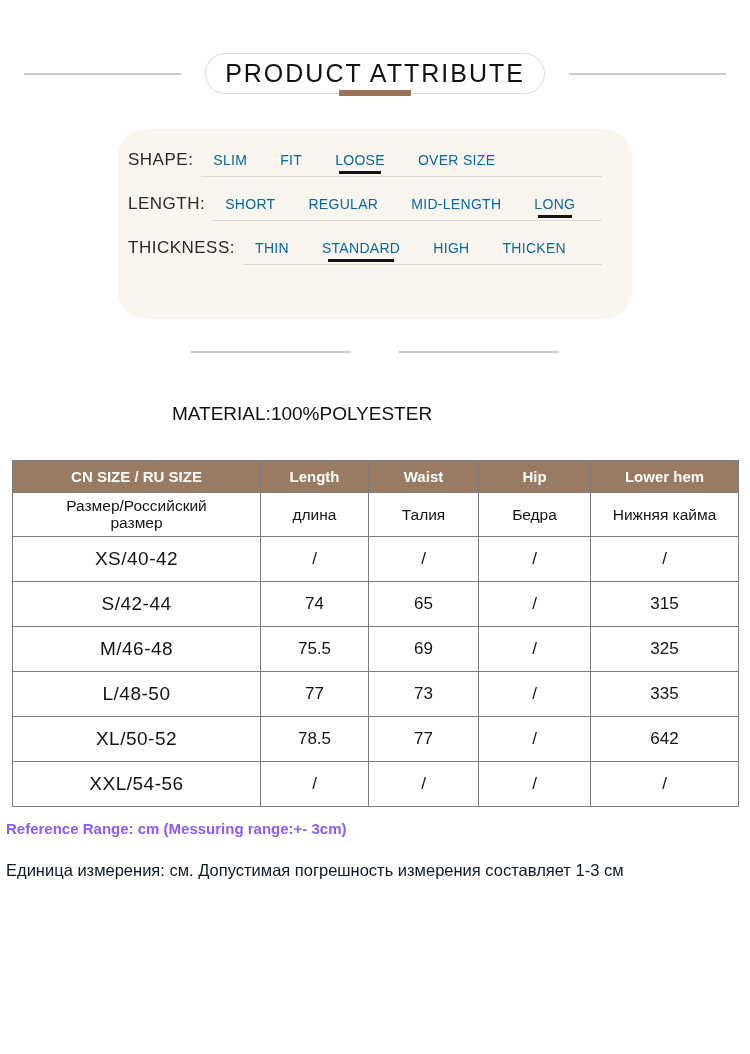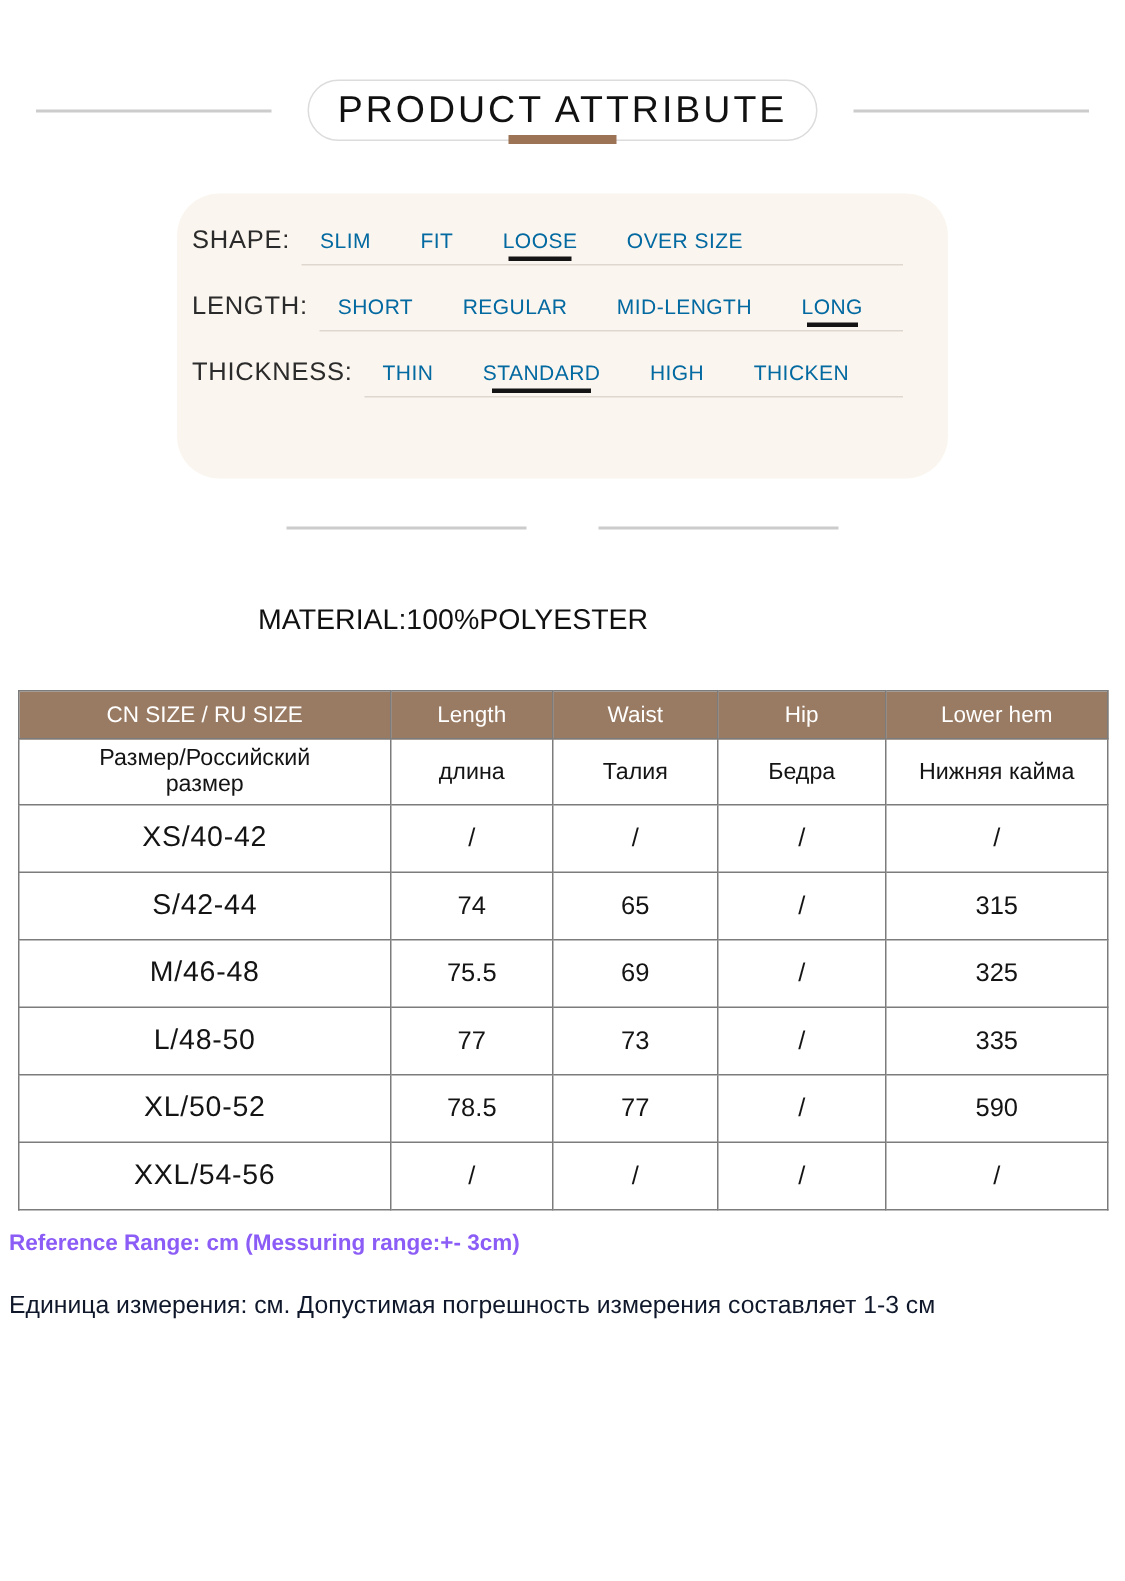--- a/index.html
+++ b/index.html
@@ -45,21 +45,21 @@
     content:"";position:absolute;left:8%;right:8%;bottom:-6px;height:3px;background:#141414;
   }
   
   .material-text{margin:46px 0 0 172px;font-size:19px;line-height:29px;color:#101010;}
   
   .size-table{
     border-collapse:collapse;table-layout:fixed;width:726px;margin:32px 12px 0 12px;
   }
   .size-table th,.size-table td{border:1px solid var(--grid);text-align:center;padding:0;font-weight:400;}
   .size-table thead tr.en{background:var(--thead);color:#fff;height:32px;}
-  .size-table thead tr.en th{font-size:15px;font-weight:400;}
+  .size-table thead tr.en th{font-size:15px;font-weight:700;}
   .size-table thead tr.ru{height:44px;}
   .size-table thead tr.ru th{font-size:15.5px;}
   .size-table thead tr.ru th span{display:inline-block;max-width:175px;line-height:1.15;}
   .size-table tbody tr{height:45px;}
   .size-table tbody td{font-size:17px;}
   .size-table tbody td:first-child{font-size:19px;letter-spacing:.5px;}
   
   .notes{margin:13px 0 0 6px;}
   .note-primary{font-size:15px;font-weight:700;color:#8b5cf6;}
   .note-secondary{font-size:16.5px;margin-top:24px;color:#0f172a;}
@@ -171,21 +171,21 @@
           <td>77</td>
           <td>73</td>
           <td>/</td>
           <td>335</td>
         </tr>
         <tr>
           <td>XL/50-52</td>
           <td>78.5</td>
           <td>77</td>
           <td>/</td>
-          <td>590</td>
+          <td>642</td>
         </tr>
         <tr>
           <td>XXL/54-56</td>
           <td>/</td>
           <td>/</td>
           <td>/</td>
           <td>/</td>
         </tr>
       </tbody>
   </table>

